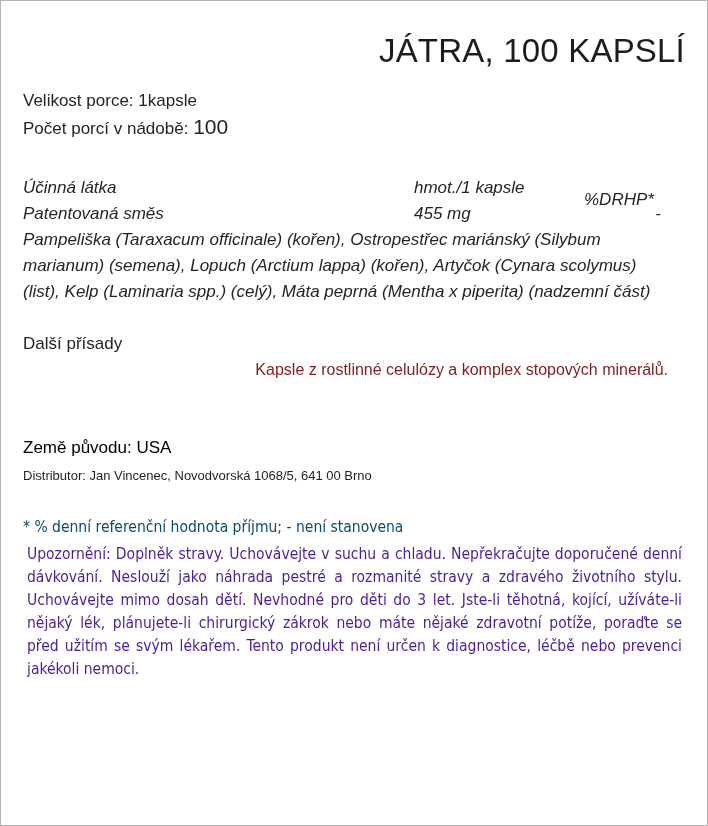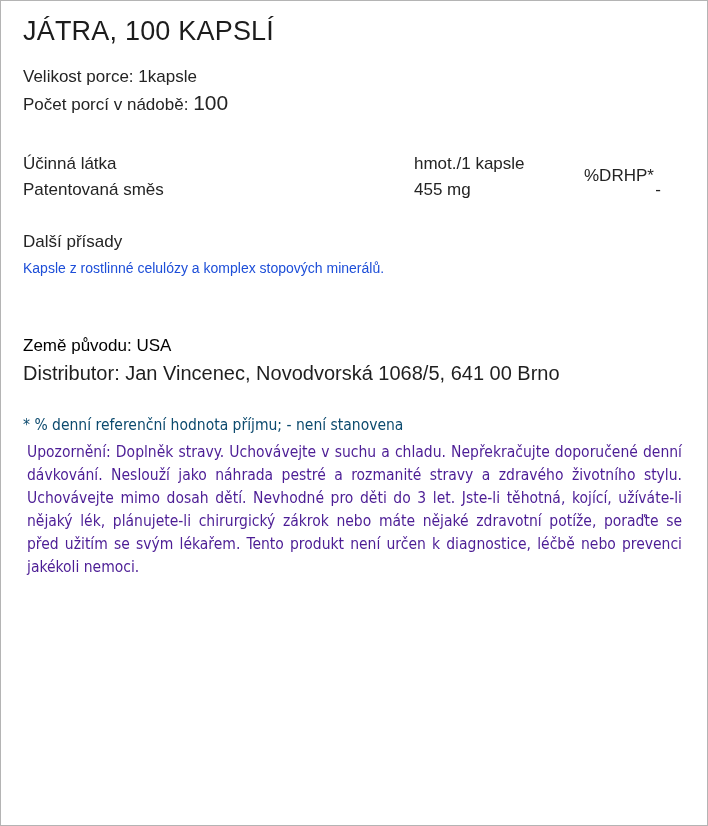--- a/index.html
+++ b/index.html
@@ -25,45 +25,46 @@
     left: 0;
     top: 0;
     right: 0;
     bottom: 0;
     background: #ffffff;
     box-sizing: border-box;
     padding: 0 22px;
   }
 
   .title {
-    text-align: left;
-    font-size: 27px;
+    text-align: right;
+    font-size: 33px;
     font-weight: 400;
     color: #1c1c1c;
     letter-spacing: 0.2px;
-    margin: 14px 0 0 0;
+    margin: 30px 0 0 0;
     line-height: 1.2;
   }
 
   .serving-block {
     margin-top: 17px;
   }
   .serving-line {
     font-size: 17px;
     color: #242424;
     line-height: 26px;
     white-space: nowrap;
   }
   .serving-line .big-value {
     font-size: 21px;
     margin-top: 32px;
   }
 
   .facts-table {
     margin-top: 33px;
+    font-style: italic;
   }
   .facts-row {
     position: relative;
     height: 26px;
     line-height: 26px;
     font-size: 17px;
     color: #242424;
   }
   .facts-row .col-name {
     position: absolute;
@@ -104,41 +105,42 @@
   .section-gap {
     height: 26px;
   }
 
   .other-heading {
     font-size: 17px;
     color: #242424;
     line-height: 26px;
   }
   .other-body {
-    font-size: 14px;
-    color: #1d4ed8;
+    font-size: 16px;
+    color: #7f1d1d;
     line-height: 26px;
     width: 645px;
+    text-align: right;
   }
 
   .warning-main {
     font-size: 17px;
     color: #242424;
     line-height: 26px;
     width: 625px;
     margin: 0;
   }
 
   .origin-line {
     font-size: 17px;
     color: #000000;
     line-height: 26px;
   }
   .distributor-line {
-    font-size: 20px;
+    font-size: 13px;
     color: #1f1f1f;
     line-height: 29px;
     white-space: nowrap;
   }
 
   .footnote {
     font-family: "DejaVu Sans Condensed", "Liberation Sans Narrow", "Liberation Sans", sans-serif;
     font-stretch: condensed;
     font-size: 15.5px;
     color: #0c4a6e;
@@ -179,20 +181,21 @@
       <div class="facts-row">
         <span class="col-name">Účinná látka</span>
         <span class="col-amount">hmot./1 kapsle</span>
         <span class="col-dv">%DRHP*</span>
       </div>
       <div class="facts-row">
         <span class="col-name">Patentovaná směs</span>
         <span class="col-amount">455 mg</span>
         <span class="col-dv-right">-</span>
       </div>
+      <div class="ingredient-list">Pampeliška (Taraxacum officinale) (kořen), Ostropestřec mariánský (Silybum marianum) (semena), Lopuch (Arctium lappa) (kořen), Artyčok (Cynara scolymus) (list), Kelp (Laminaria spp.) (celý), Máta peprná (Mentha x piperita) (nadzemní část)</div>
     </div>
 
     <div class="section-gap"></div>
 
     <div>
       <div class="other-heading">Další přísady</div>
       <div class="other-body">Kapsle z rostlinné celulózy a komplex stopových minerálů.</div>
     </div>
 
     <div class="section-gap"></div>

